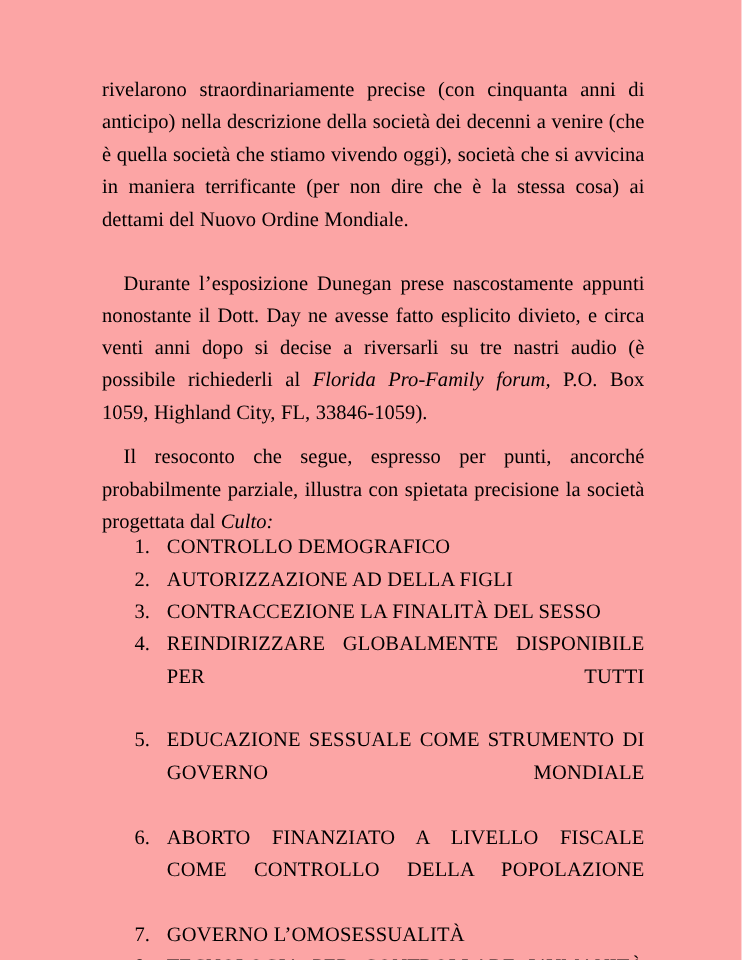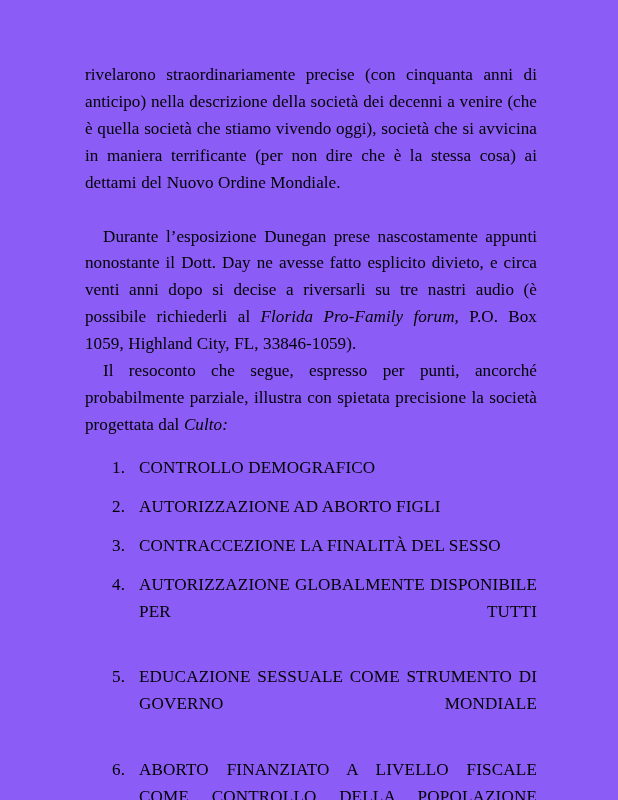--- a/index.html
+++ b/index.html
@@ -14,21 +14,21 @@
     overflow: hidden;
     font-family: "Liberation Serif", "DejaVu Serif", serif;
     color: #000000;
     -webkit-font-smoothing: antialiased;
   }
 
   .page {
     position: relative;
     width: 618px;
     height: 800px;
-    background: #8b5cf6;
+    background: #fca5a5;
     box-sizing: border-box;
   }
 
   .text-column {
     position: absolute;
     left: 85px;
     top: 62px;
     width: 452px;
   }
 
@@ -42,21 +42,21 @@
     word-spacing: 0.2px;
   }
 
   p.para.first {
     text-indent: 0;
   }
   p.para.indented {
     text-indent: 18px;
   }
   p.para + p.para.indented {
-    margin-top: 0;
+    margin-top: 10px;
   }
 
   .gap-after-p1 { height: 27px; }
 
   em.title-italic {
   }
 
   ol.points {
     margin: 0;
     padding: 0;
@@ -89,21 +89,20 @@
     left: 0;
     top: 0;
     width: 20px;
     text-align: left;
     font-size: 17.1px;
     line-height: 26.9px;
   }
 
   li.point > .body {
     display: block;
-    margin-top: 12px;
   }
 
   
   li.point.force-justify > .body {
     text-align: justify;
   }
   li.point.force-justify > .body::after {
     content: "";
     display: inline-block;
     width: 100%;
@@ -134,29 +133,29 @@
   </div>
 
   <div class="list-wrap">
     <ol class="points" id="points-list">
         <li class="point hang">
           <span class="num">1.</span>
           <span class="body">CONTROLLO DEMOGRAFICO</span>
         </li>
         <li class="point hang">
           <span class="num">2.</span>
-          <span class="body">AUTORIZZAZIONE AD ABORTO FIGLI</span>
+          <span class="body">AUTORIZZAZIONE AD DELLA FIGLI</span>
         </li>
         <li class="point hang">
           <span class="num">3.</span>
           <span class="body">CONTRACCEZIONE LA FINALITÀ DEL SESSO</span>
         </li>
         <li class="point hang force-justify">
           <span class="num">4.</span>
-          <span class="body">AUTORIZZAZIONE GLOBALMENTE DISPONIBILE PER TUTTI</span>
+          <span class="body">REINDIRIZZARE GLOBALMENTE DISPONIBILE PER TUTTI</span>
         </li>
         <li class="point hang force-justify">
           <span class="num">5.</span>
           <span class="body">EDUCAZIONE SESSUALE COME STRUMENTO DI GOVERNO MONDIALE</span>
         </li>
         <li class="point hang force-justify">
           <span class="num">6.</span>
           <span class="body">ABORTO FINANZIATO A LIVELLO FISCALE COME CONTROLLO DELLA POPOLAZIONE</span>
         </li>
         <li class="point hang">

